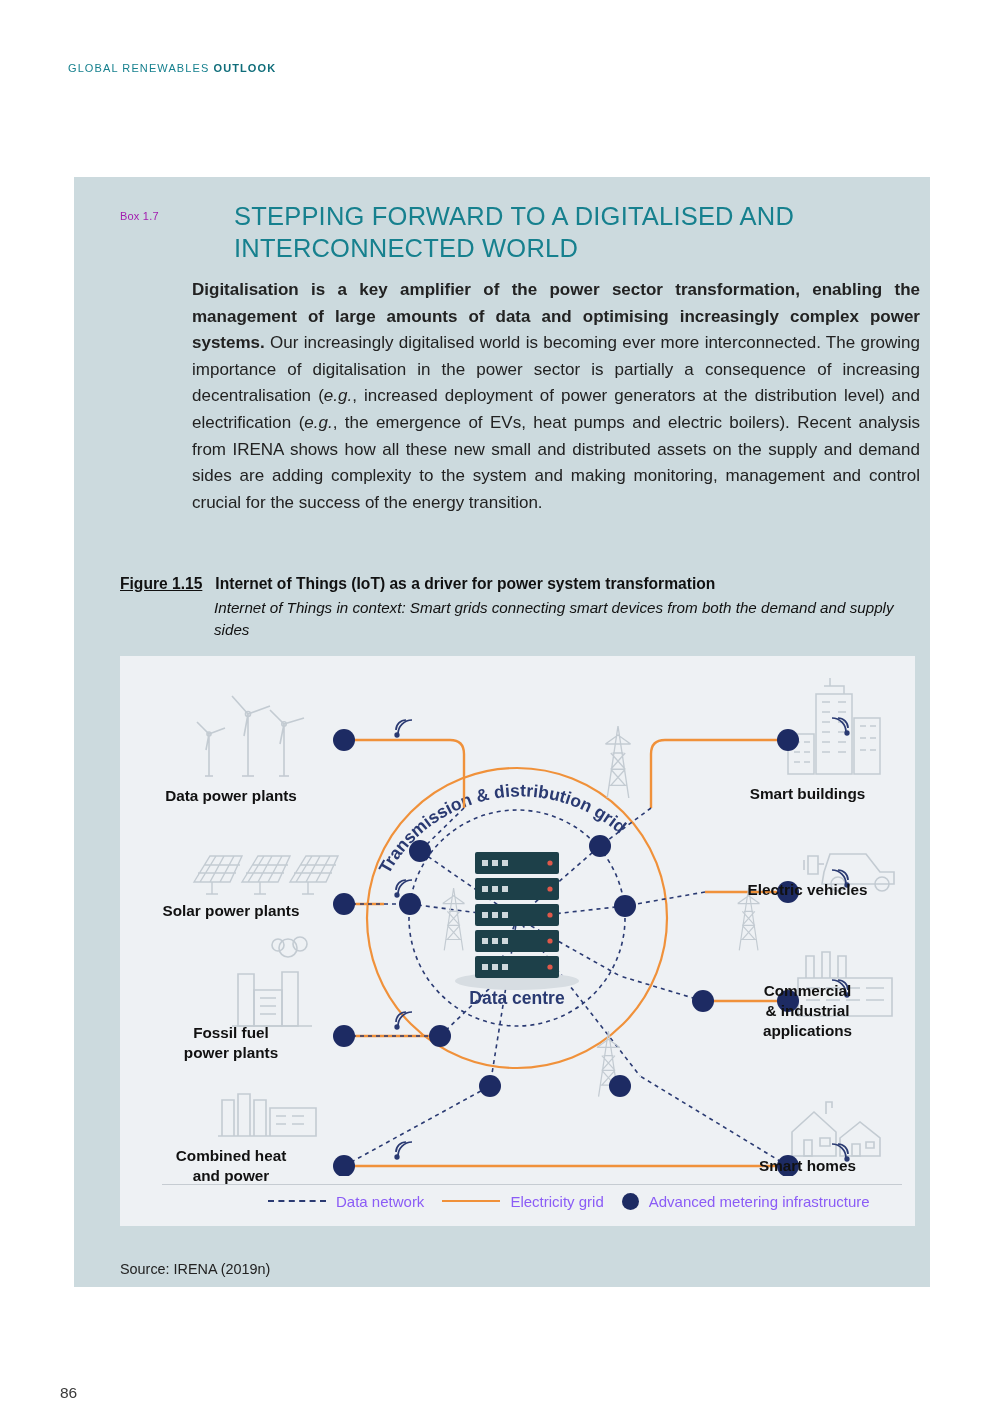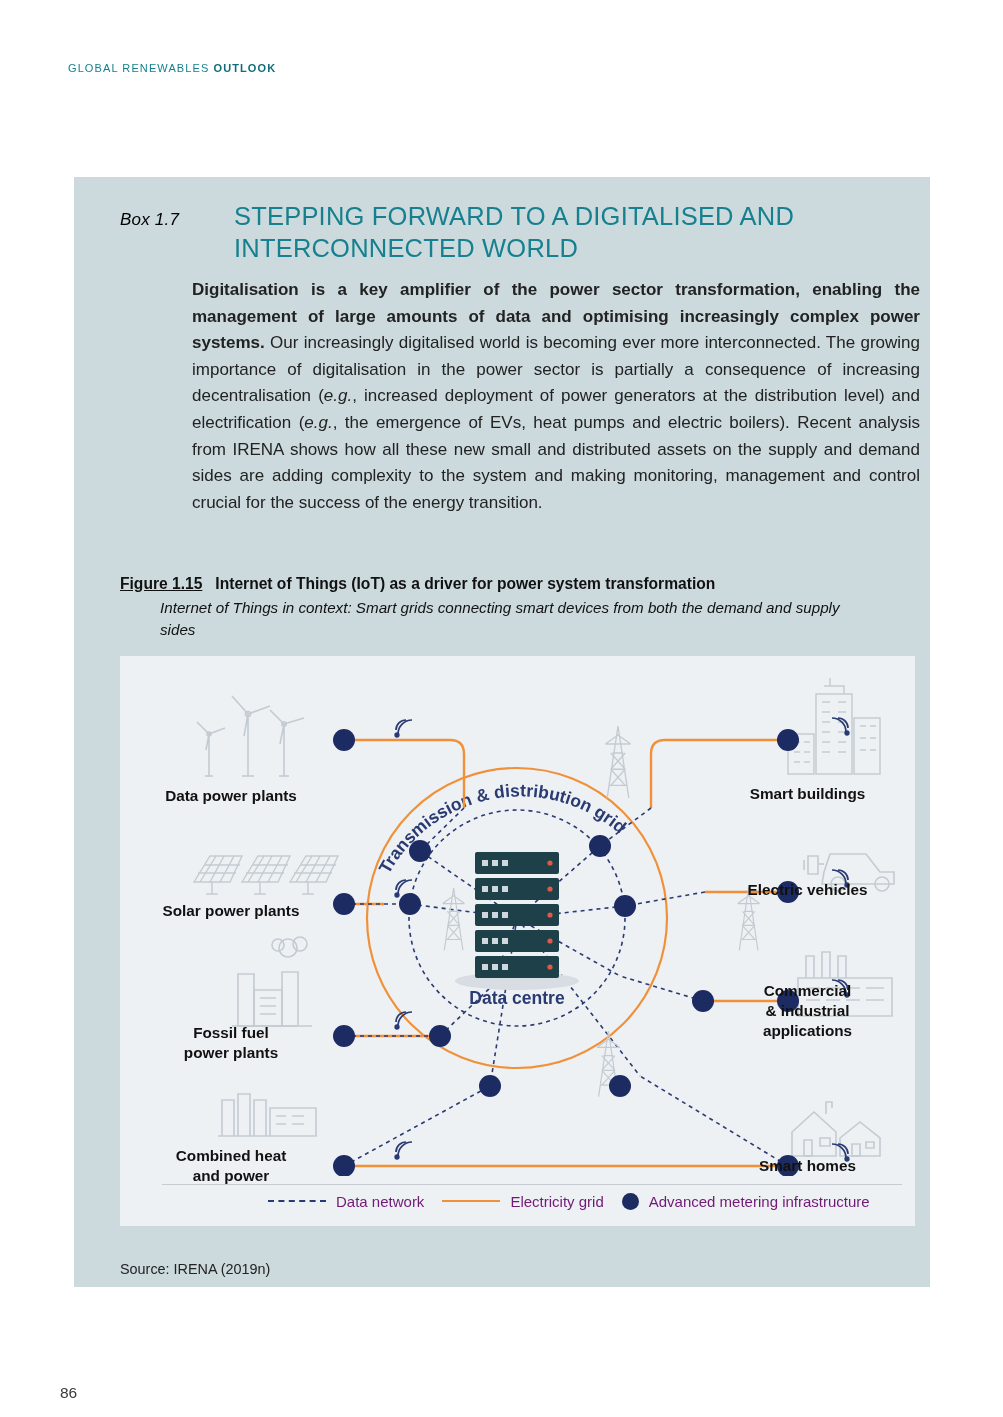--- a/index.html
+++ b/index.html
@@ -35,24 +35,23 @@
     top: 177px;
     width: 856px;
     height: 1110px;
     background: #ccdade;
   }
 
   .box-label {
     position: absolute;
     left: 46px;
     top: 33px;
-    font-size: 17px;
-    color: #000000;
+    font-size: 11px;
+    color: #a21caf;
     letter-spacing: .2px;
-    font-style: italic;
   }
   .box-title {
     position: absolute;
     left: 120px;
     top: 23px;
     width: 700px;
     font-size: 25.5px;
     line-height: 32px;
     color: #16808e;
     letter-spacing: .2px;
@@ -80,21 +79,21 @@
     width: 800px;
   }
   .fig-caption .line1 {
     font-size: 15.6px;
     font-weight: 700;
     color: #111;
   }
   .fig-caption .line1 .num { font-weight: 700; text-decoration: underline; }
   .fig-caption .line2 {
     margin-top: 4px;
-    margin-left: 40px;
+    margin-left: 94px;
     font-size: 15.2px;
     font-style: italic;
     color: #111;
     line-height: 22px;
     width: 700px;
   }
 
   
   .figure {
     position: absolute;
@@ -137,21 +136,21 @@
   .legend {
     position: absolute;
     left: 20px;
     top: 528px;
     width: 760px;
     height: 34px;
     display: flex;
     align-items: center;
     gap: 18px;
     font-size: 15px;
-    color: #701a75;
+    color: #8b5cf6;
   }
   .legend .sep-line {
     position: absolute;
     left: 22px;
     top: 0px;
     width: 740px;
     height: 1px;
     background: #c6ccd2;
   }
   .legend-item { display: flex; align-items: center; gap: 10px; }

